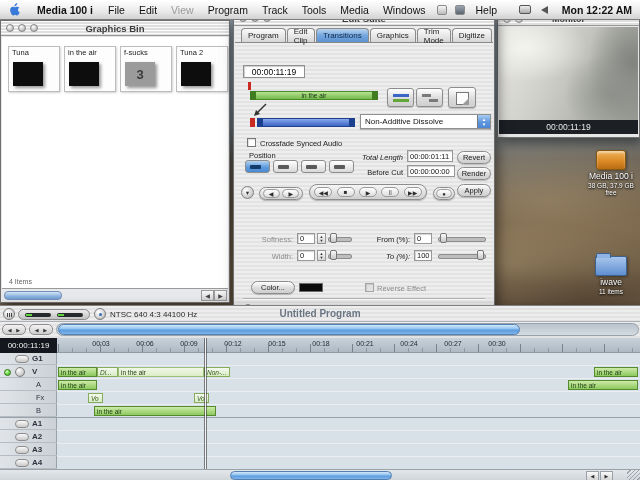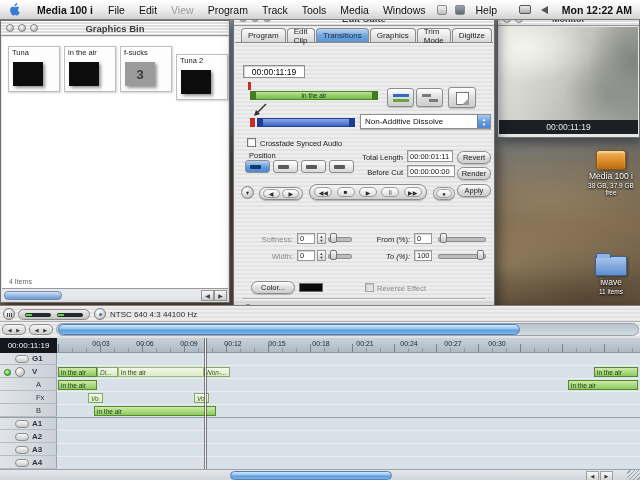--- a/index.html
+++ b/index.html
@@ -293,21 +293,21 @@
       <div class="bincard" style="left:62px;">
         <span class="bincard-label">in the air</span>
         <div class="binthumb"></div>
       </div>
       <div class="bincard" style="left:118px;">
         <span class="bincard-label">f-sucks</span>
         <div class="binthumb gray">
             <span>3</span>
           </div>
       </div>
-      <div class="bincard" style="left:174px;margin-top:8px;">
+      <div class="bincard" style="left:174px;">
         <span class="bincard-label">Tuna 2</span>
         <div class="binthumb"></div>
       </div>
       <div class="bin-status">4 Items</div>
       <div class="hscroll">
         <div class="hthumb"></div>
         <div class="harrow" style="right:14px;">
             <span class="glyph">◀</span>
           </div>
         <div class="harrow" style="right:1px;">
@@ -386,21 +386,21 @@
         <div class="pos-btn" style="left:38px;top:117px;">
             <i></i>
           </div>
         <div class="pos-btn" style="left:66px;top:117px;">
             <i></i>
           </div>
         <div class="pos-btn" style="left:94px;top:117px;">
             <i></i>
           </div>
 
-        <span class="lbl" style="left:120px;top:110px;width:48px;text-align:right;">Total Length</span>
+        <span class="lbl" style="left:120px;top:110px;width:48px;text-align:right;font-style:italic;">Total Length</span>
         <div class="field" style="left:172px;top:107px;width:46px;height:12px;">00:00:01:11</div>
         <span class="lbl" style="left:120px;top:125px;width:48px;text-align:right;">Before Cut</span>
         <div class="field" style="left:172px;top:122px;width:48px;height:12px;">00:00:00:00</div>
 
         <div class="btn" style="left:222px;top:108px;width:34px;height:13px;">Revert</div>
         <div class="btn" style="left:222px;top:124px;width:34px;height:13px;">Render</div>
         <div class="btn" style="left:222px;top:141px;width:34px;height:13px;">Apply</div>
 
         <div class="circle-btn" style="left:6px;top:143px;">
             <span class="glyph">▼</span>
@@ -507,20 +507,21 @@
           <div class="wave-icon"></div>
         </div>
       <div class="meter">
         <i style="left:6px;"></i>
         <i style="left:38px;"></i>
       </div>
       <div class="circle-sm" style="left:94px;top:2px;">
           <div class="info-dot"></div>
         </div>
       <span class="tl-format">NTSC 640 4:3  44100 Hz</span>
+      <div class="tl-title">Untitled Program</div>
     </div>
 
     <div class="tl-scrollrow">
       <div class="pillgrp" style="left:2px;">
           <span class="glyph">◀</span>
           <span class="glyph">▶</span>
         </div>
       <div class="pillgrp" style="left:29px;">
           <span class="glyph">◀</span>
           <span class="glyph">▶</span>

